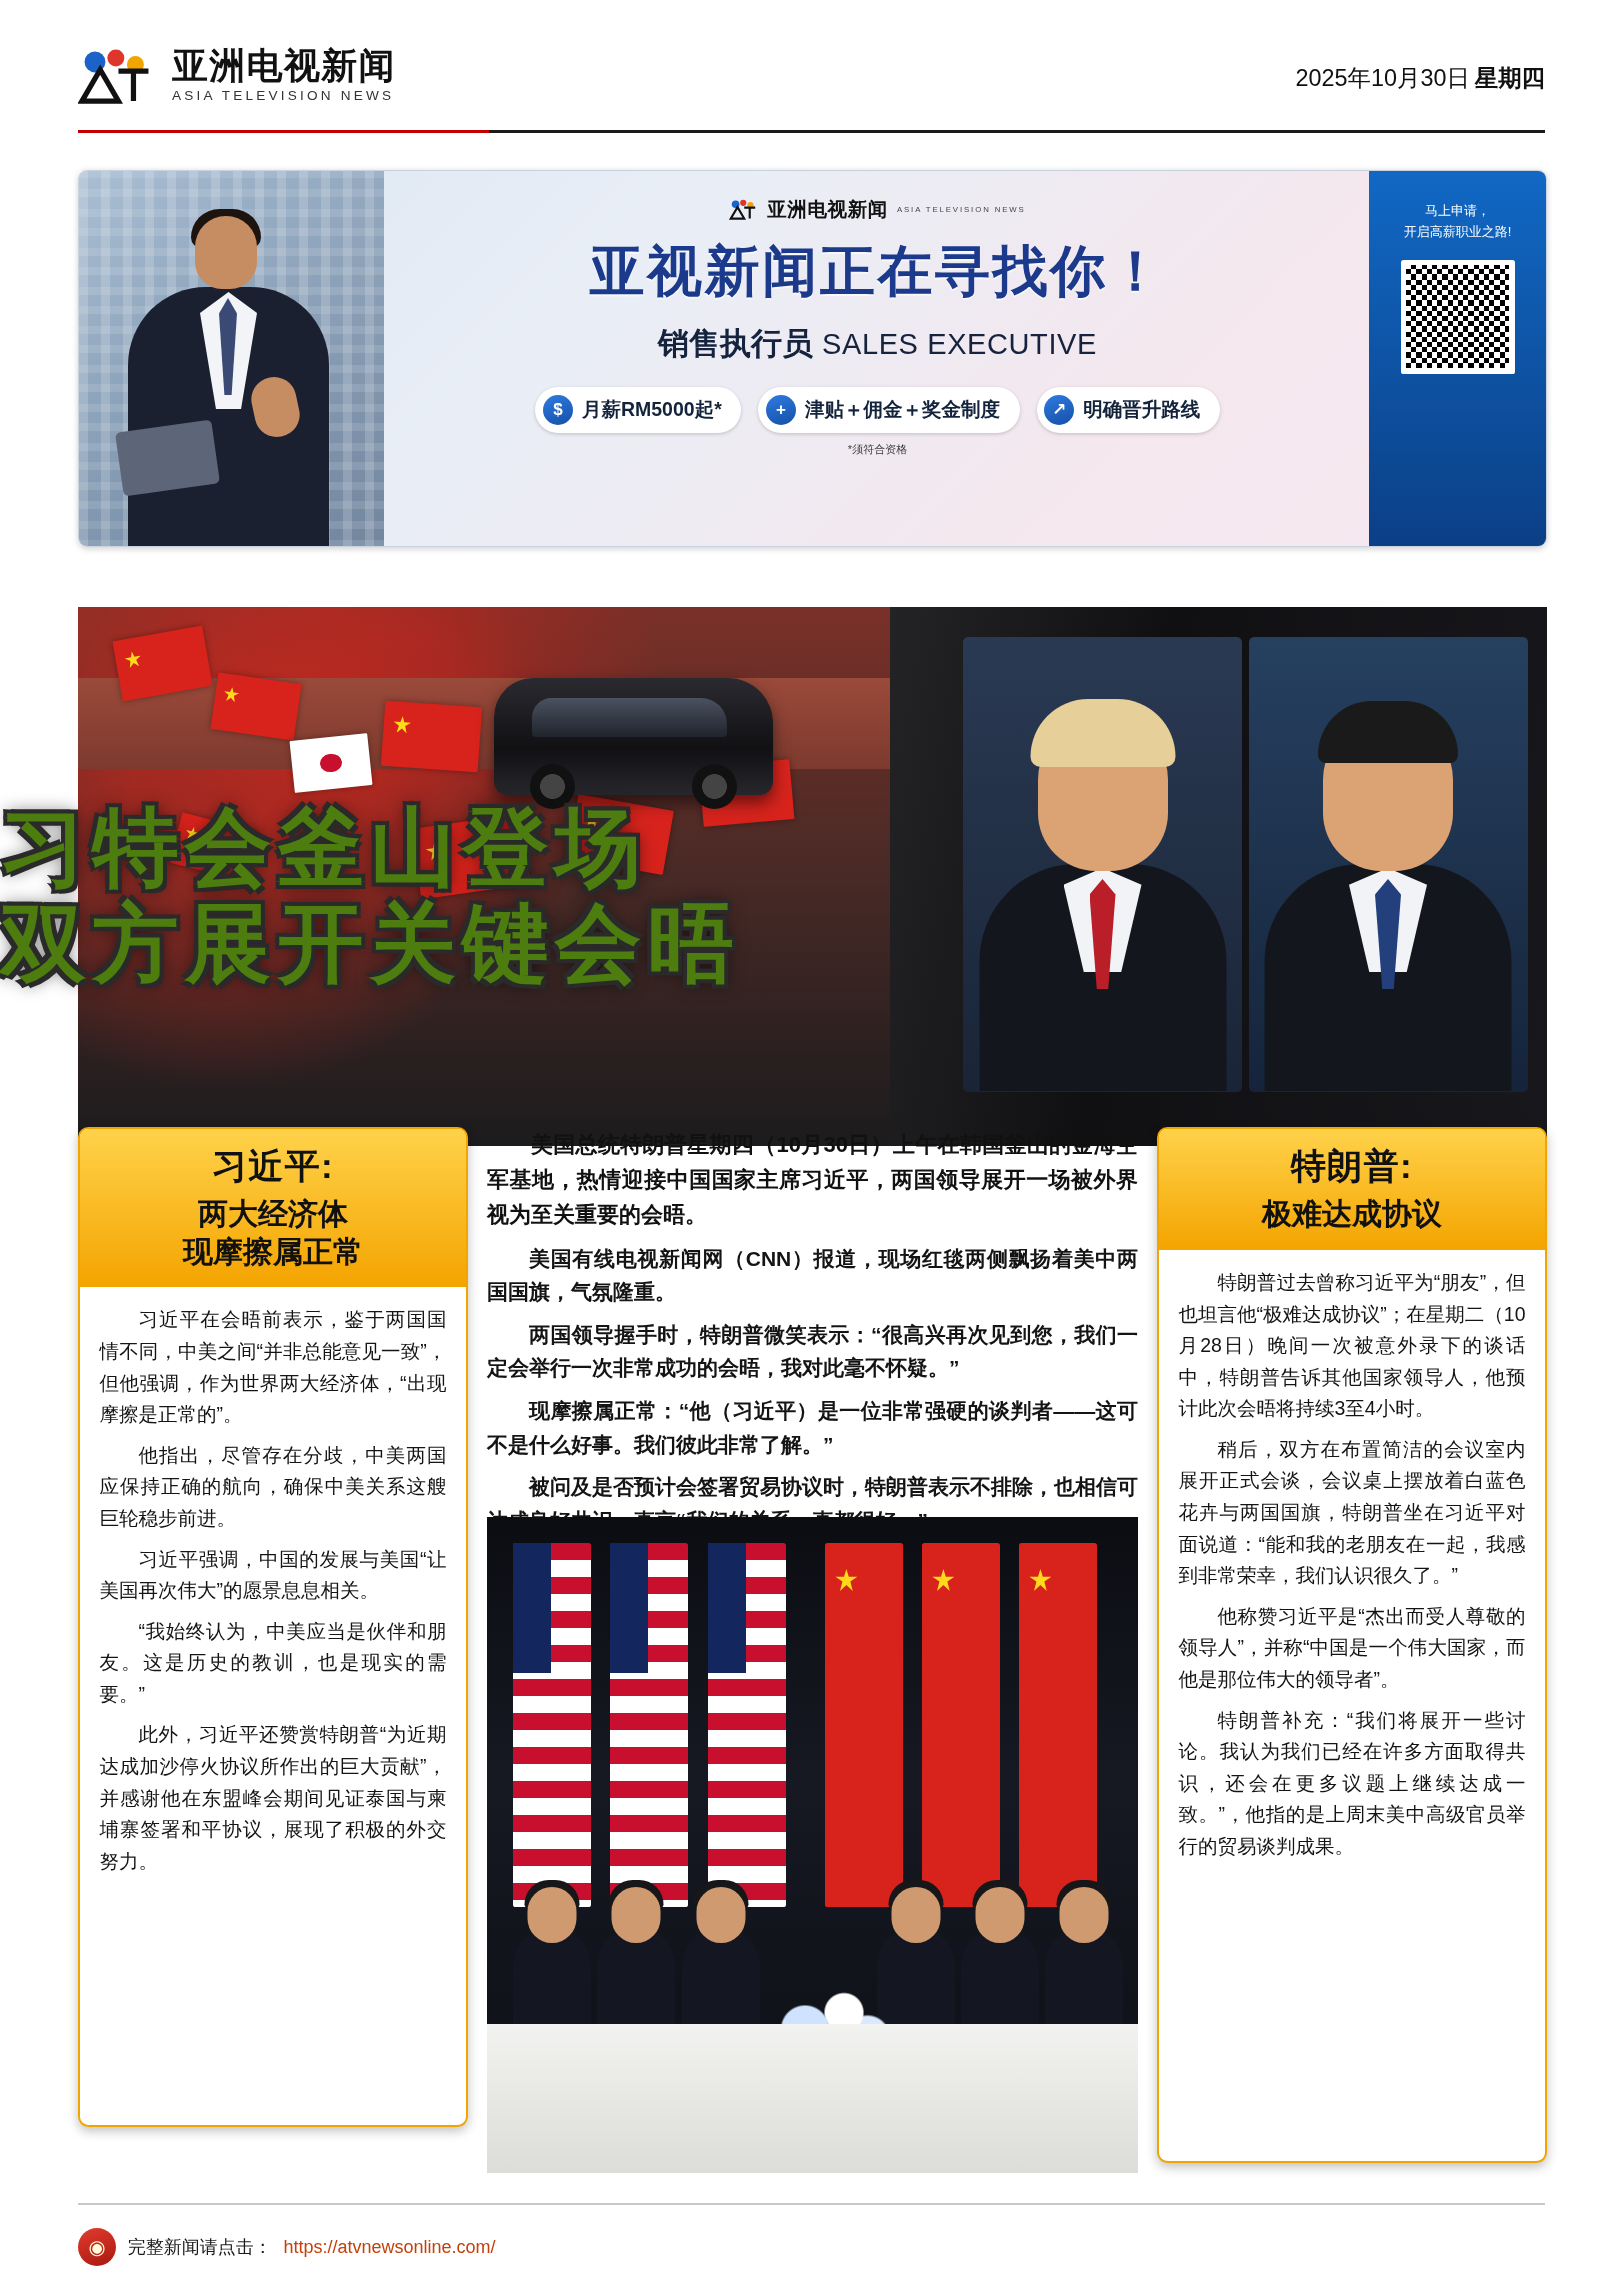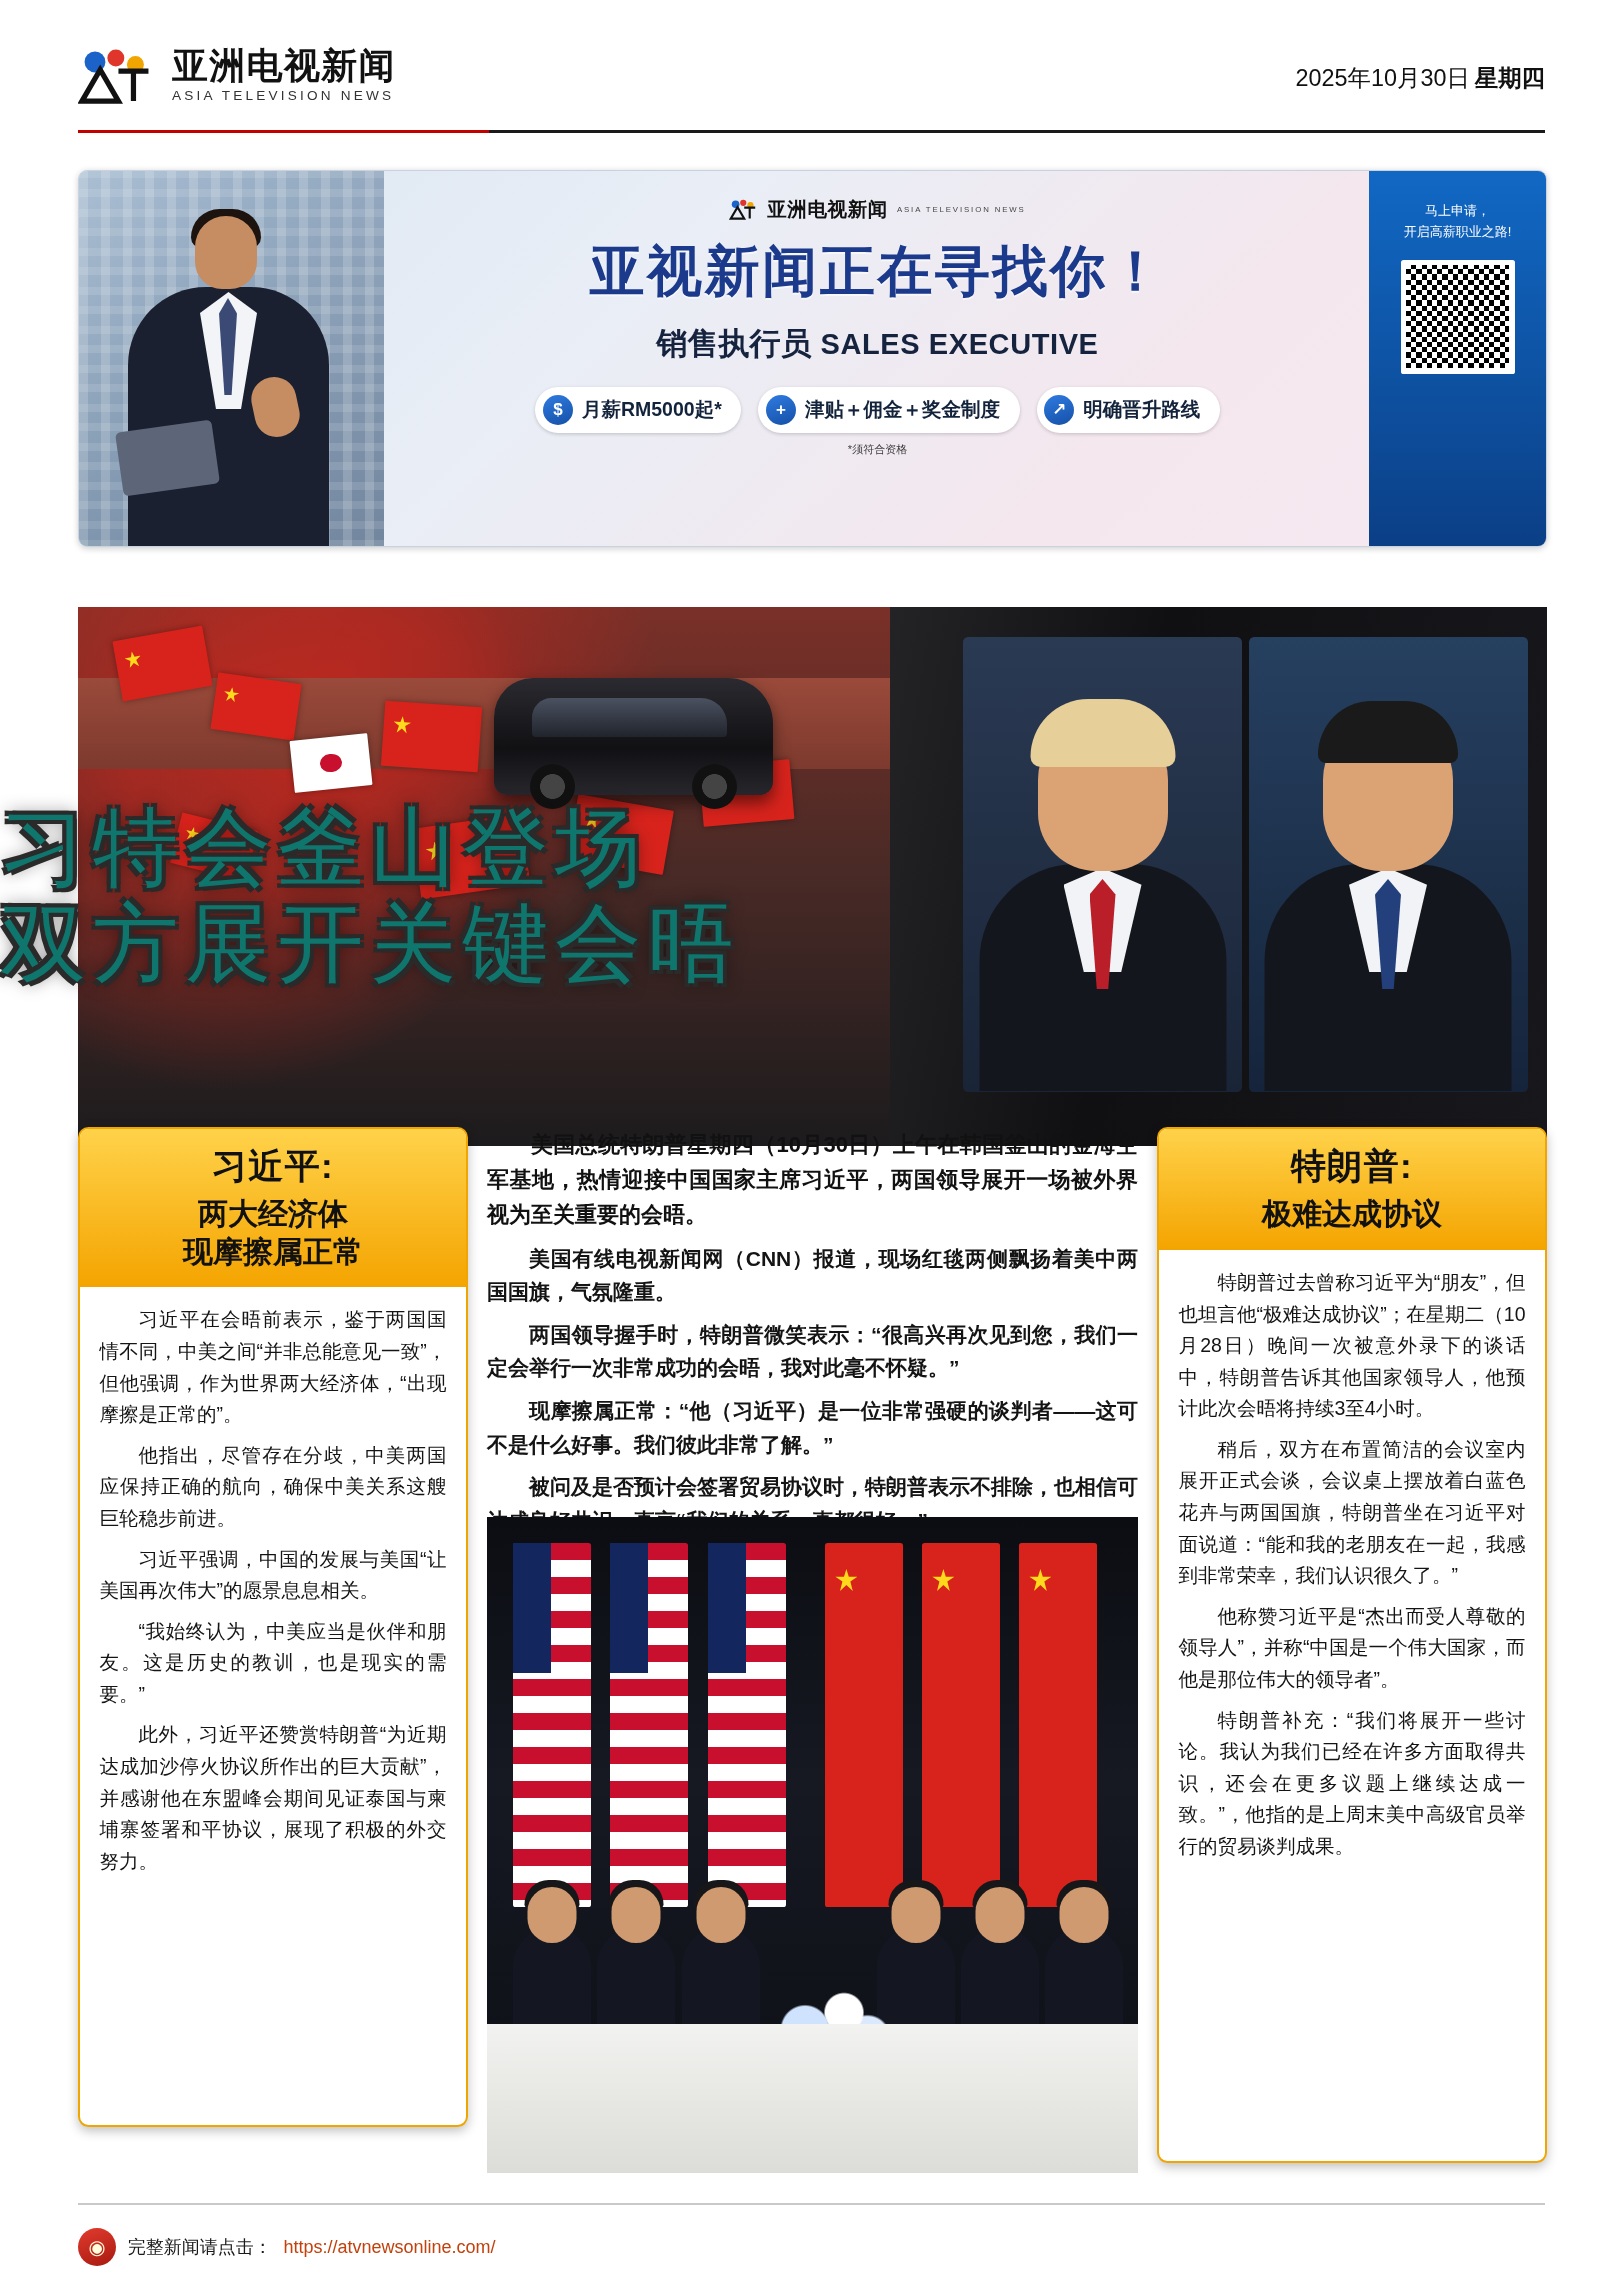--- a/index.html
+++ b/index.html
@@ -119,21 +119,21 @@
   .banner-head {
     margin-top: 11.7px;
     font-size: 55px; font-weight: bold; color:#1b3a8c;
     letter-spacing: 2.6px;
     text-shadow: 0 1.9px 0 rgba(255,255,255,.6);
   }
   .banner-sub {
     margin-top: 14.3px;
     font-size: 31px; font-weight: bold; color:#15233f;
   }
-  .banner-sub .en { font-size: 29px; font-weight: bold; margin-left: 9px; letter-spacing:0.6px;}
+  .banner-sub .en { font-size: 29px; font-weight: normal; margin-left: 9px; letter-spacing:0.6px;}
   .pill-row {
     margin-top: 22px;
     display:flex; justify-content:center; gap: 17px;
   }
   .pill {
     display:flex; align-items:center; gap: 9px;
     background:#ffffff; border-radius: 26px;
     padding: 7.8px 19.5px 7.8px 7.8px;
     box-shadow: 0 1.3px 3.9px rgba(0,0,0,.18);
     font-size: 19.5px; font-weight: bold; color:#13233c;
@@ -246,22 +246,22 @@
     clip-path: polygon(50% 0,100% 16%,74% 100%,26% 100%,0 16%);
   }
   .tie-red{
     position:absolute; left:50%; transform:translateX(-50%);
     top: 242px; width: 26px; height: 110px; background:#b4202a;
     clip-path: polygon(50% 0,100% 14%,72% 100%,28% 100%,0 14%);
   }
   .tie-blue{ background:#24407a; }
   .hero-line {
     font-size: 86px;
-    font-weight: normal;
-    color:#0f766e;
+    font-weight: bold;
+    color:#4d7c0f;
     letter-spacing: 6.5px;
     line-height: 1.12;
     text-shadow:
       -3.9px -3.9px 0 #2a2a2a, 3.9px -3.9px 0 #2a2a2a, -3.9px 3.9px 0 #2a2a2a, 3.9px 3.9px 0 #2a2a2a,
       0 0 18px rgba(0,0,0,.75);
   }
   .hero-titles-pos { position:absolute; left:0; right:0; top: 799px; }
 
   
   .content {

